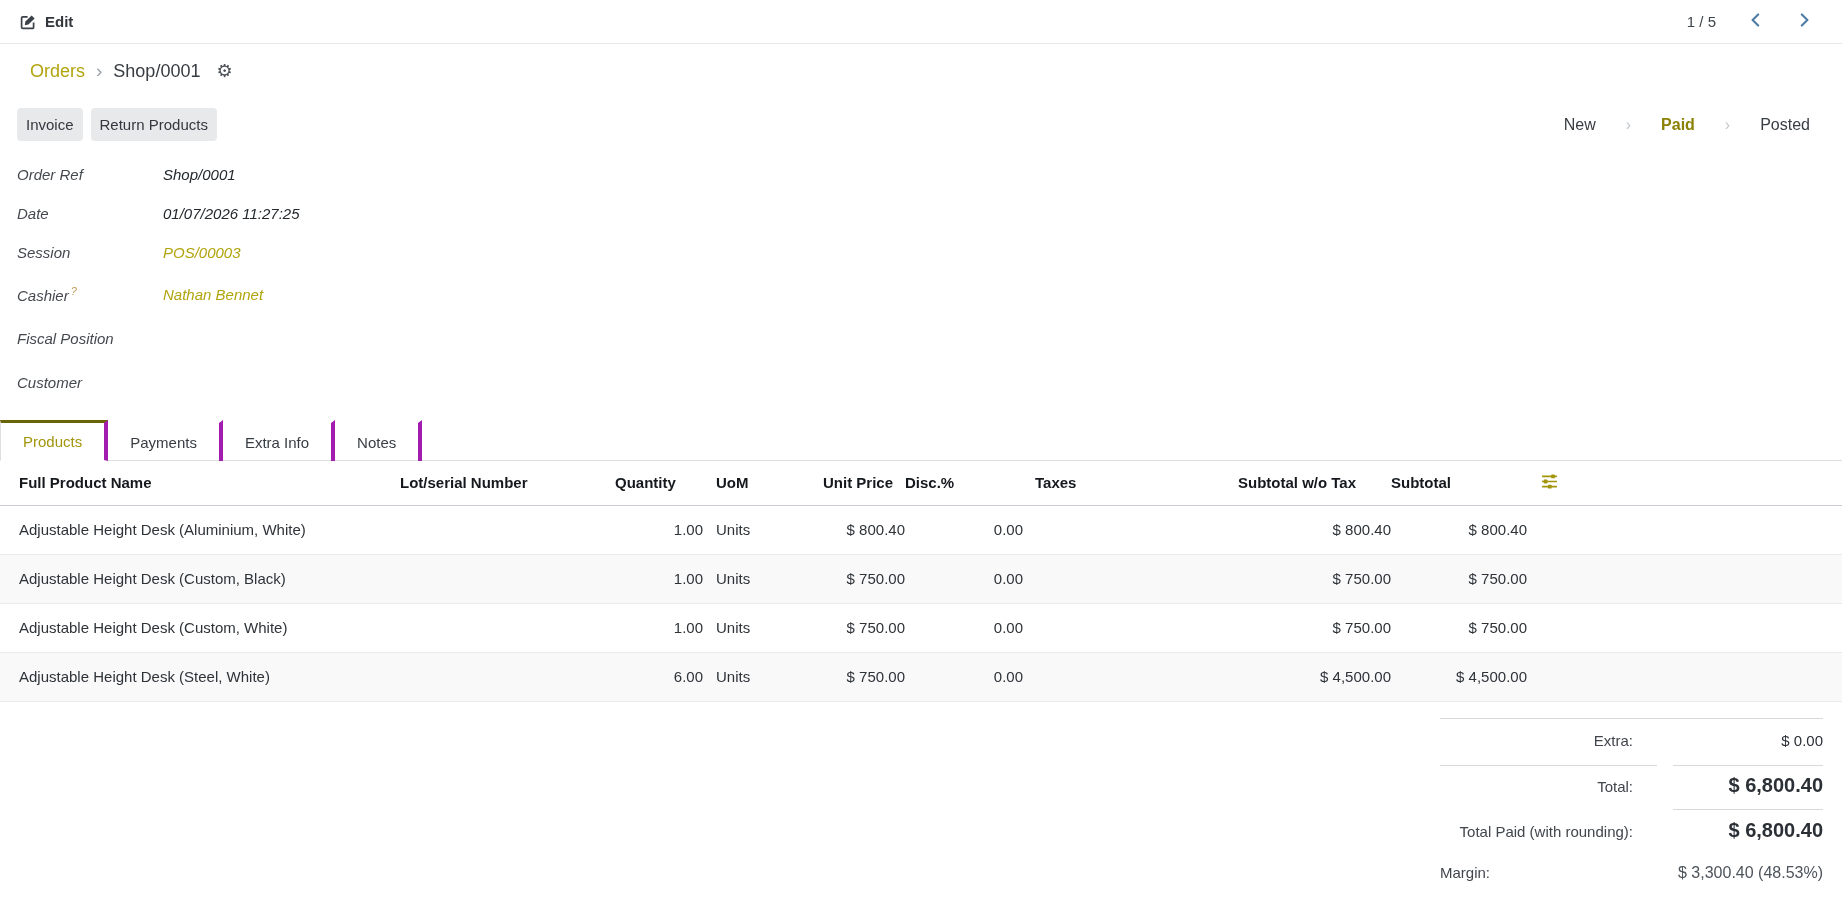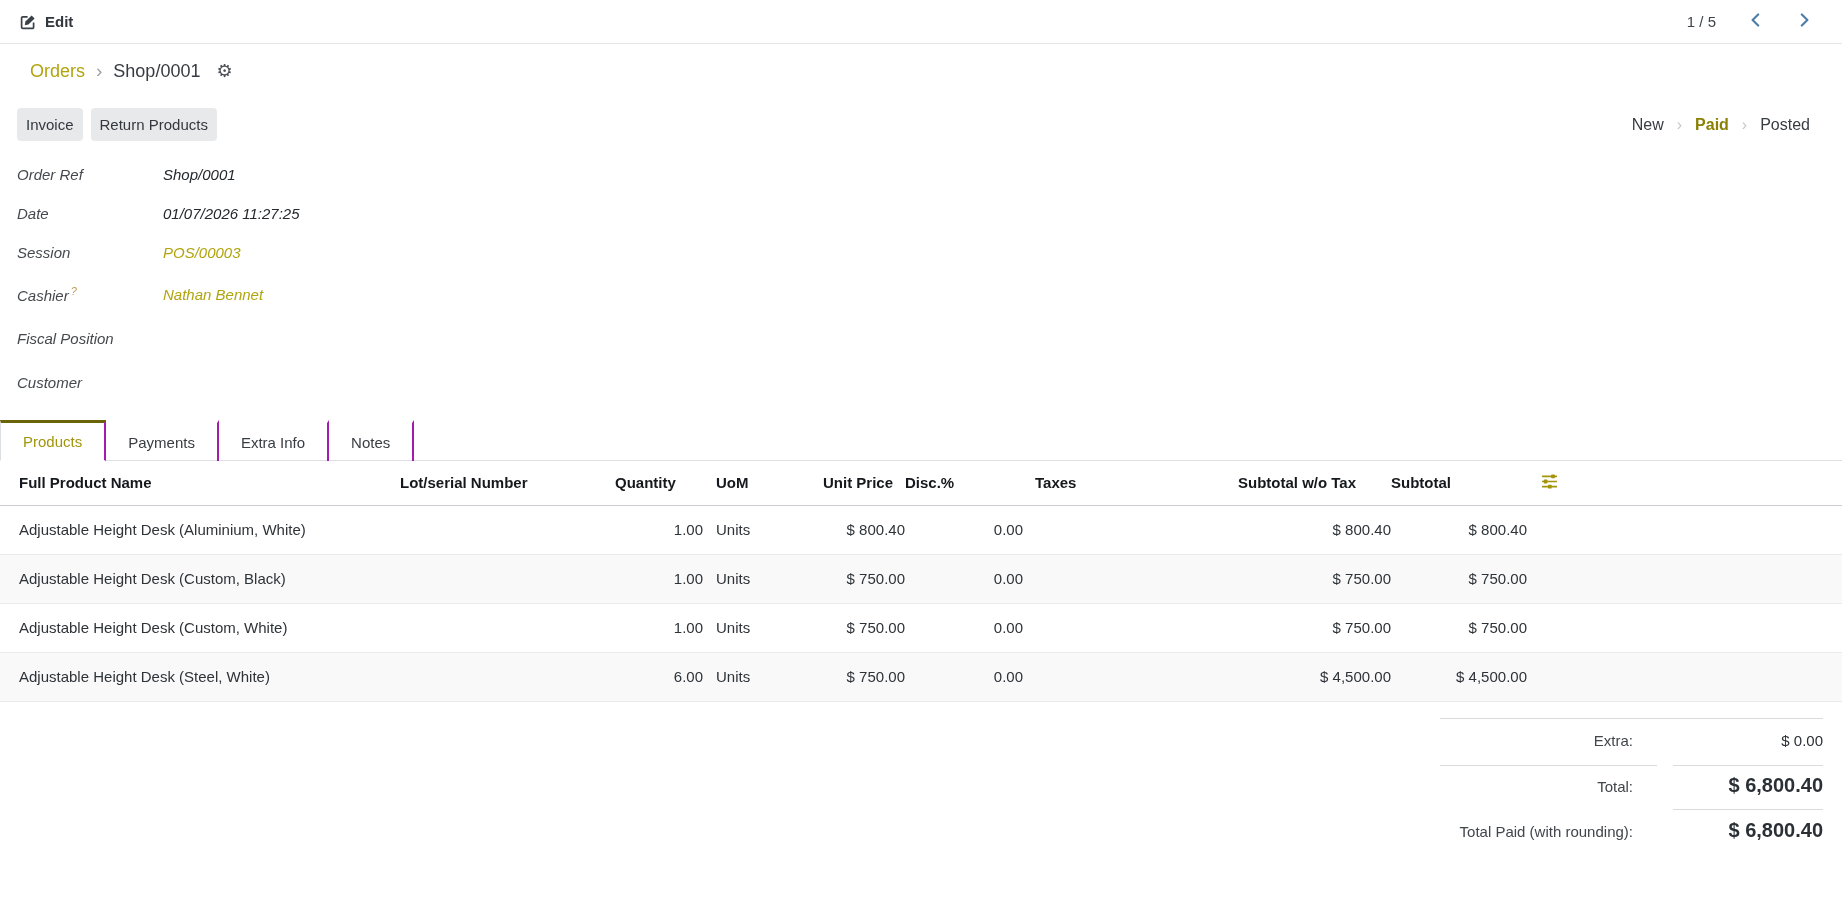--- a/index.html
+++ b/index.html
@@ -20,37 +20,37 @@
   .breadcrumb { padding:16px 0 12px 30px; display:flex; align-items:center; gap:11px; font-size:18px; }
   .bc-parent { color:#b2a40e; cursor:pointer; }
   .bc-sep { color:#99a0a6; font-size:19px; }
   .bc-current { color:#373c42; font-weight:500; }
   .bc-gear { color:#4a5056; font-size:18px; margin-left:5px; cursor:pointer; line-height:1; }
 
   
   .action-row { display:flex; justify-content:space-between; align-items:center; padding:14px 32px 0 17px; }
   .btn-group { display:flex; gap:8px; }
   .btn { background:#e8e9eb; border:none; border-radius:4px; padding:8px 9px; font-size:15px; font-weight:500; color:#33383e; cursor:pointer; font-family:inherit; }
-  .statusbar { display:flex; align-items:flex-end; gap:13px; font-size:16px;margin-left:29px; }
+  .statusbar { display:flex; align-items:flex-end; gap:30px; font-size:16px;margin-left:29px; }
   .status-step { color:#383d43; font-weight:500; cursor:pointer; }
   .status-step.active { color:#8a8105; font-weight:700; }
   .status-sep { color:#c3c8cc; font-size:16px; }
 
   
   .fields { padding:14px 0 0 17px; }
   .field-row { display:flex; align-items:center; min-height:39px;font-style:italic; }
   .field-row.tall { min-height:44px; }
   .field-label { width:146px; font-size:15px; color:#45494f; flex:none; }
   .field-label sup { color:#bf9d56; font-size:11px; margin-left:2px; }
   .field-value { font-size:15px; color:#24292e; }
   .field-value.link { color:#b2a40e; cursor:pointer; }
 
   
   .tabs { margin-top:16px; display:flex; border-bottom:1px solid #dde0e3; height:41px; align-items:stretch; }
-  .tab { padding:0 22px; display:flex; align-items:center; font-size:15px; color:#383d43; border-right:2px solid #a21caf; border-top:3px solid transparent; cursor:pointer; margin-bottom:-1px; background:transparent; }
+  .tab { padding:0 22px; display:flex; align-items:center; font-size:15px; color:#383d43; border-right:4px solid #a21caf; border-top:3px solid transparent; cursor:pointer; margin-bottom:-1px; background:transparent; }
   .tab:first-child { border-left:1px solid #dde0e3; }
   .tab.active { color:#a2950b; border-top-color:#6a6408; background:#fff; border-bottom:1px solid #fff; }
 
   
   table.lines { width:1842px; table-layout:fixed; border-collapse:collapse; font-size:15px; }
   table.lines th { height:44px; font-weight:700; color:#15191d; border-bottom:1px solid #c9ccd0; vertical-align:middle; text-align:left; }
   table.lines td { height:49px; border-bottom:1px solid #e9ebee; vertical-align:middle; color:#2e3338; }
   table.lines tbody tr:nth-child(even) { background:#f9f9fa; }
   .c-prod  { padding-left:19px; text-align:left; }
   .c-lot   { text-align:left; }
@@ -257,15 +257,19 @@
       <span class="t-val">$ 0.00</span>
     </div>
     <div class="trow row-total">
       <span class="t-lbl">Total:</span>
       <span class="t-val">$ 6,800.40</span>
     </div>
     <div class="trow row-paid">
       <span class="t-lbl">Total Paid (with rounding):</span>
       <span class="t-val">$ 6,800.40</span>
     </div>
+    <div class="row-margin">
+      <span class="m-lbl">Margin:</span>
+      <span class="m-val">$ 3,300.40 (48.53%)</span>
+    </div>
   </div>
 
 </div>
 
 </body></html>

